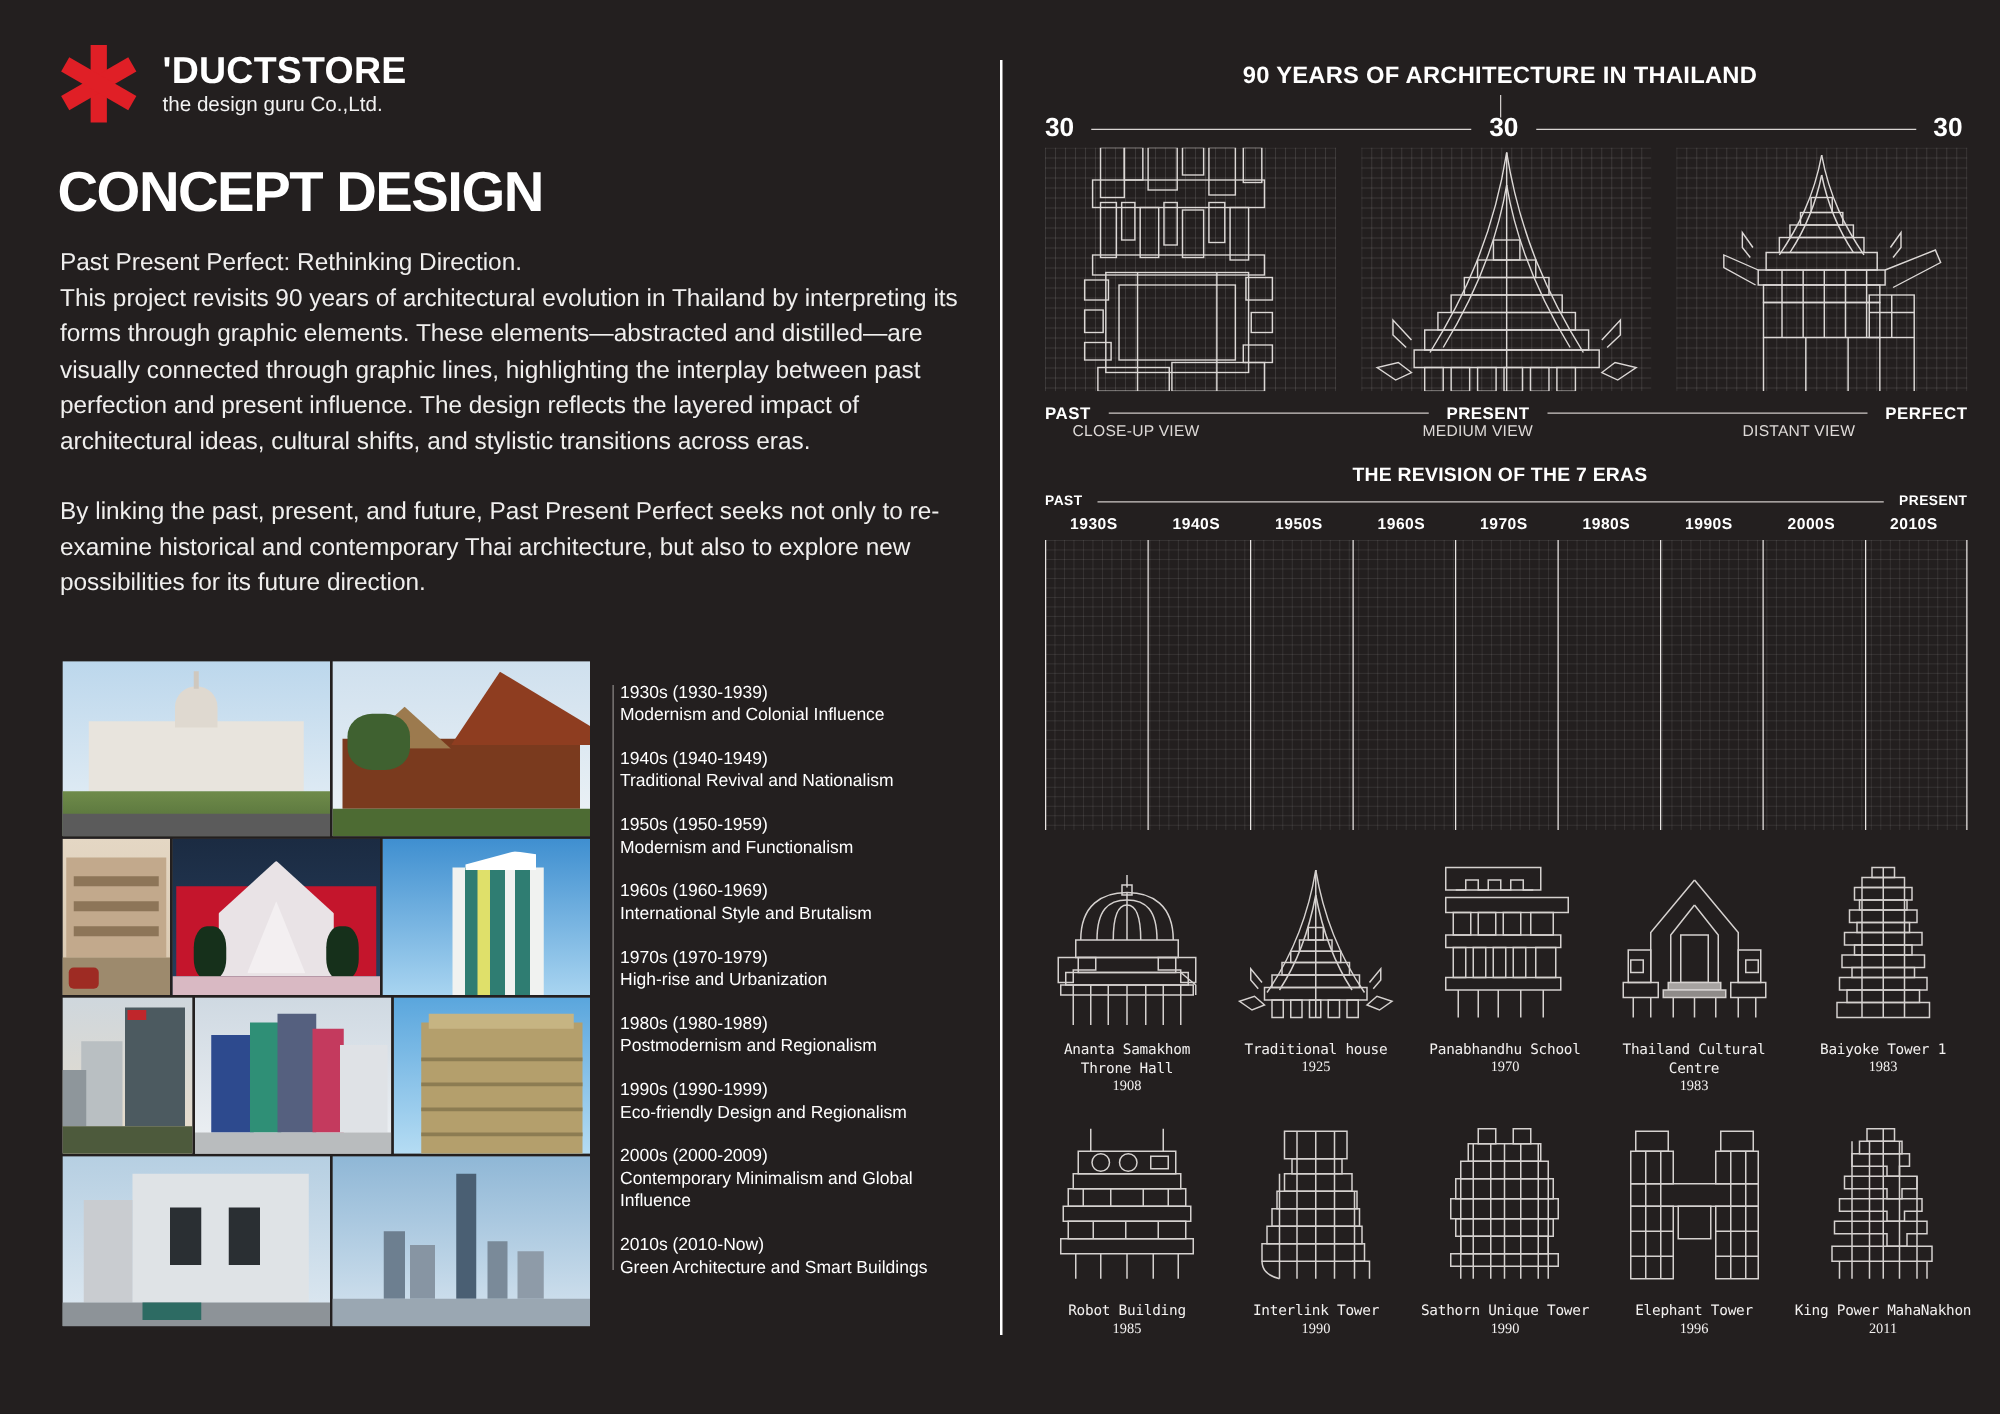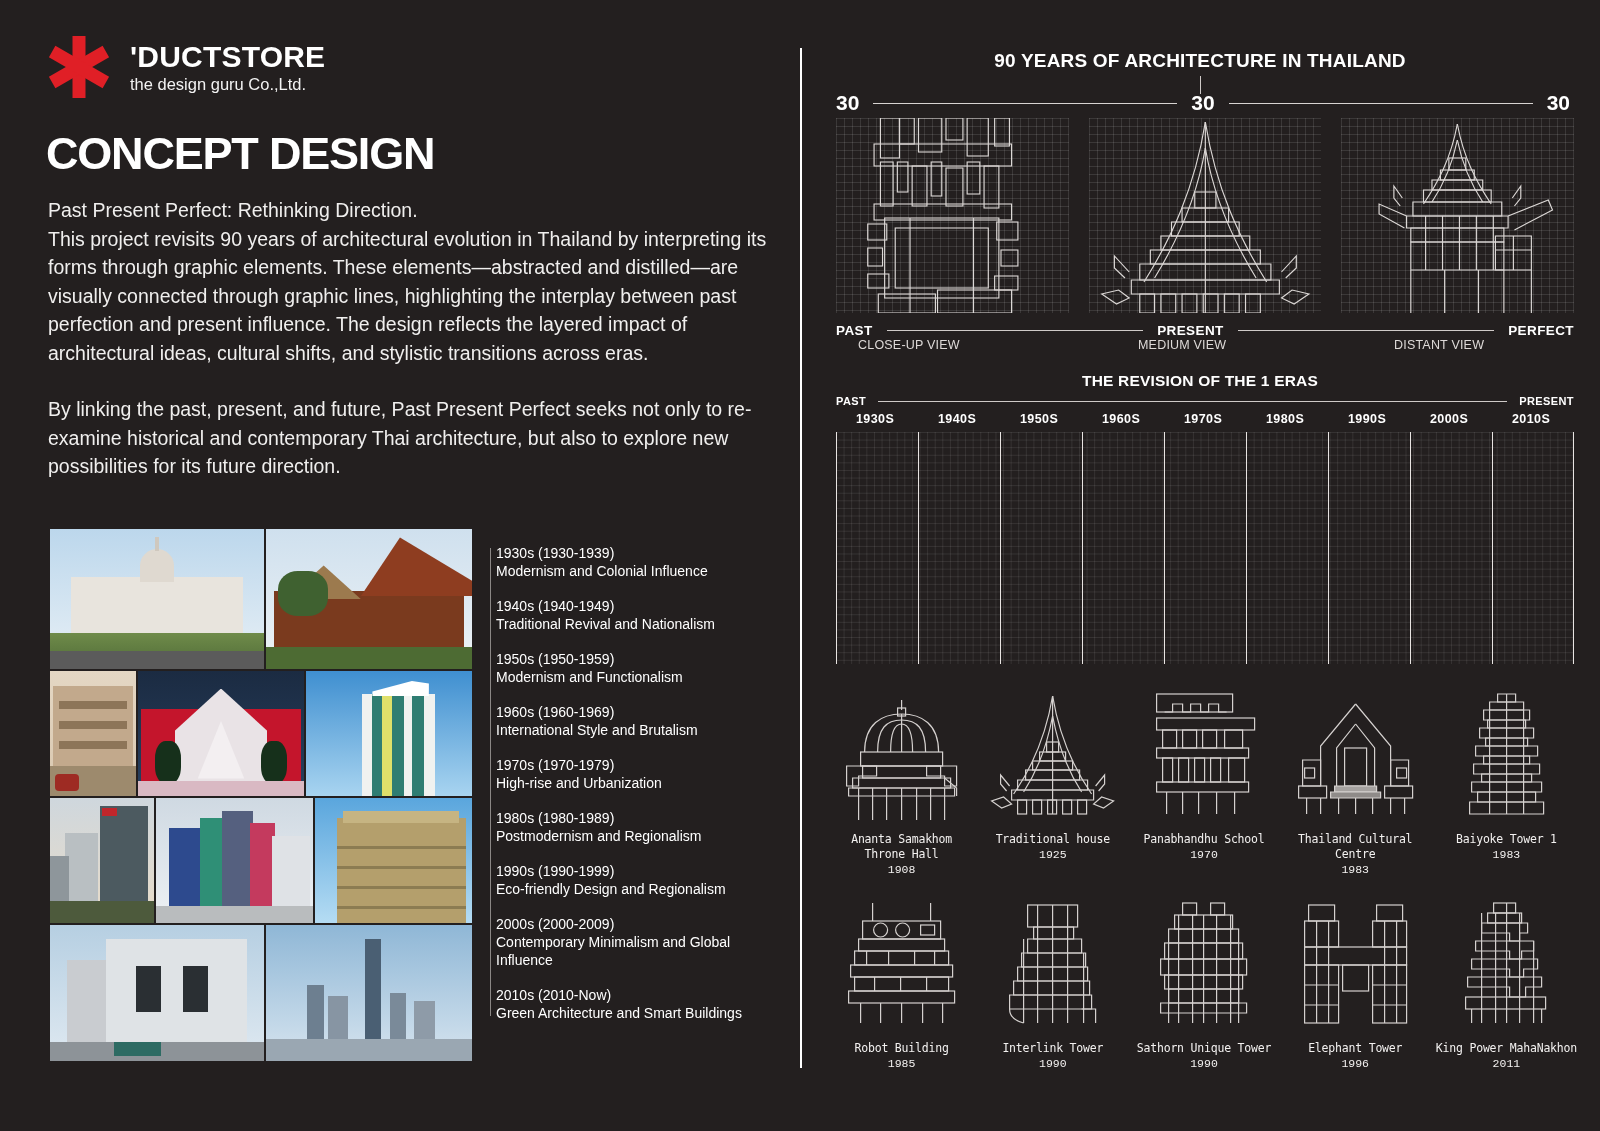--- a/index.html
+++ b/index.html
@@ -106,21 +106,21 @@
   .eras-grid .divs span { flex: 1 1 0; border-left: 1.5px solid #e8e4e2; }
   .eras-grid .endline { position: absolute; right: 0; top: 0; bottom: 0; width: 1.5px; background: #e8e4e2; }
 
   
   .b-rows { position: absolute; left: 30px; right: 22px; top: 690px; }
   .b-row { display: flex; gap: 8px; margin-bottom: 22px; }
   .b-cell { flex: 1 1 0; display: flex; flex-direction: column; align-items: center; }
   .b-art { width: 100%; height: 130px; position: relative; }
   .b-art svg { width: 100%; height: 100%; }
   .b-name { margin-top: 12px; font-family: "DejaVu Sans Mono", monospace; font-size: 11.5px; line-height: 15px; text-align: center; color: #f3f1f0; letter-spacing: -.2px; }
-  .b-year { font-family: Liberation Mono, monospace; font-size: 11.5px; line-height: 15px; text-align: left; color: #f3f1f0; }
+  .b-year { font-family: Liberation Serif, serif; font-size: 11.5px; line-height: 15px; text-align: left; color: #f3f1f0; }
 </style>
 </head>
 <body>
 
 <div class="page">
 
   <div class="left">
 
     <div class="logo-row">
       <div class="logo-mark">
@@ -411,21 +411,21 @@
       <div class="ppp-lbl">PRESENT</div>
       <div class="ppp-line"></div>
       <div class="ppp-lbl">PERFECT</div>
     </div>
     <div class="ppp-sub-row">
       <div class="ppp-sub" style="left:22px;">CLOSE-UP VIEW</div>
       <div class="ppp-sub" style="left:302px;">MEDIUM VIEW</div>
       <div class="ppp-sub" style="left:558px;">DISTANT VIEW</div>
     </div>
 
-    <div class="eras-title">THE REVISION OF THE 1 ERAS</div>
+    <div class="eras-title">THE REVISION OF THE 7 ERAS</div>
 
     <div class="eras-pp">
       <div class="lab">PAST</div>
       <div class="ln"></div>
       <div class="lab">PRESENT</div>
     </div>
 
     <div class="eras-heads">
       <div class="h">1930S</div>
       <div class="h">1940S</div>

